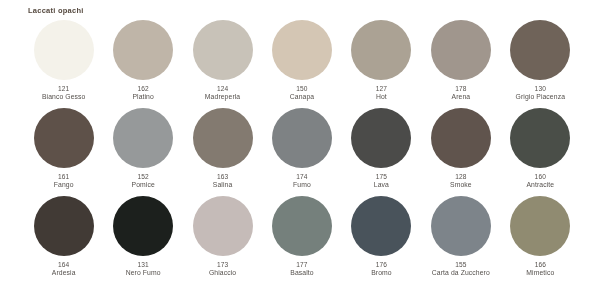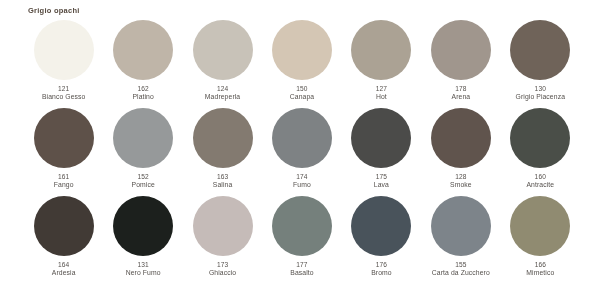--- a/index.html
+++ b/index.html
@@ -69,21 +69,21 @@
     color: #55504c;
     letter-spacing: 0.1px;
     white-space: nowrap;
   }
 </style>
 </head>
 <body>
 
 <div class="page">
 
-  <div class="title">Grigio opachi</div>
+  <div class="title">Laccati opachi</div>
 
   <div class="grid">
       <div class="swatch-cell">
         <div class="swatch-disc" style="background: rgb(244, 242, 234);"></div>
         <div class="swatch-meta">
           <span class="swatch-code">121</span>
           <span class="swatch-name">Bianco Gesso</span>
         </div>
       </div>
       <div class="swatch-cell">

